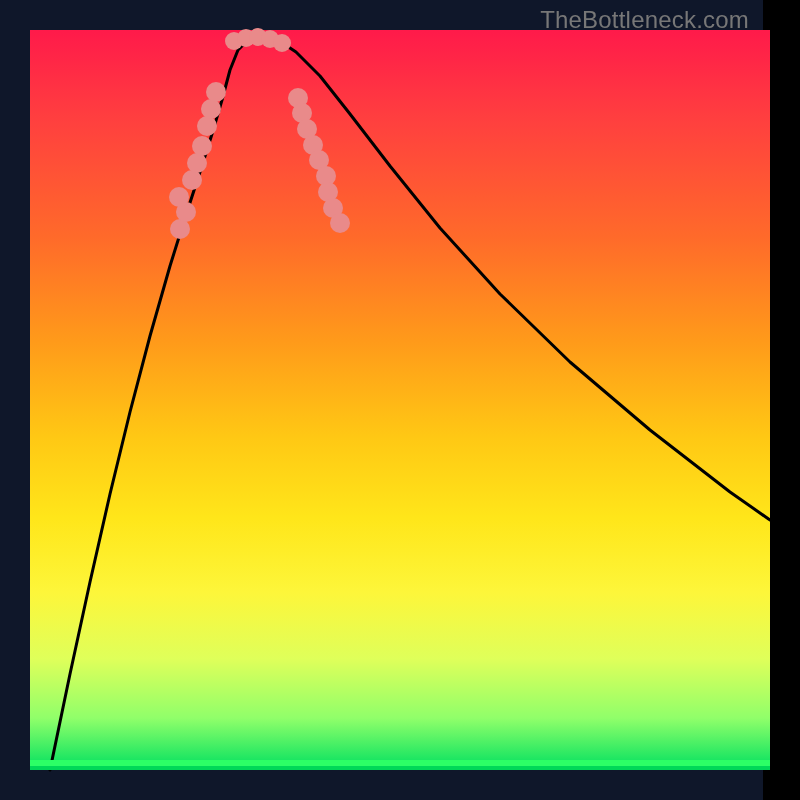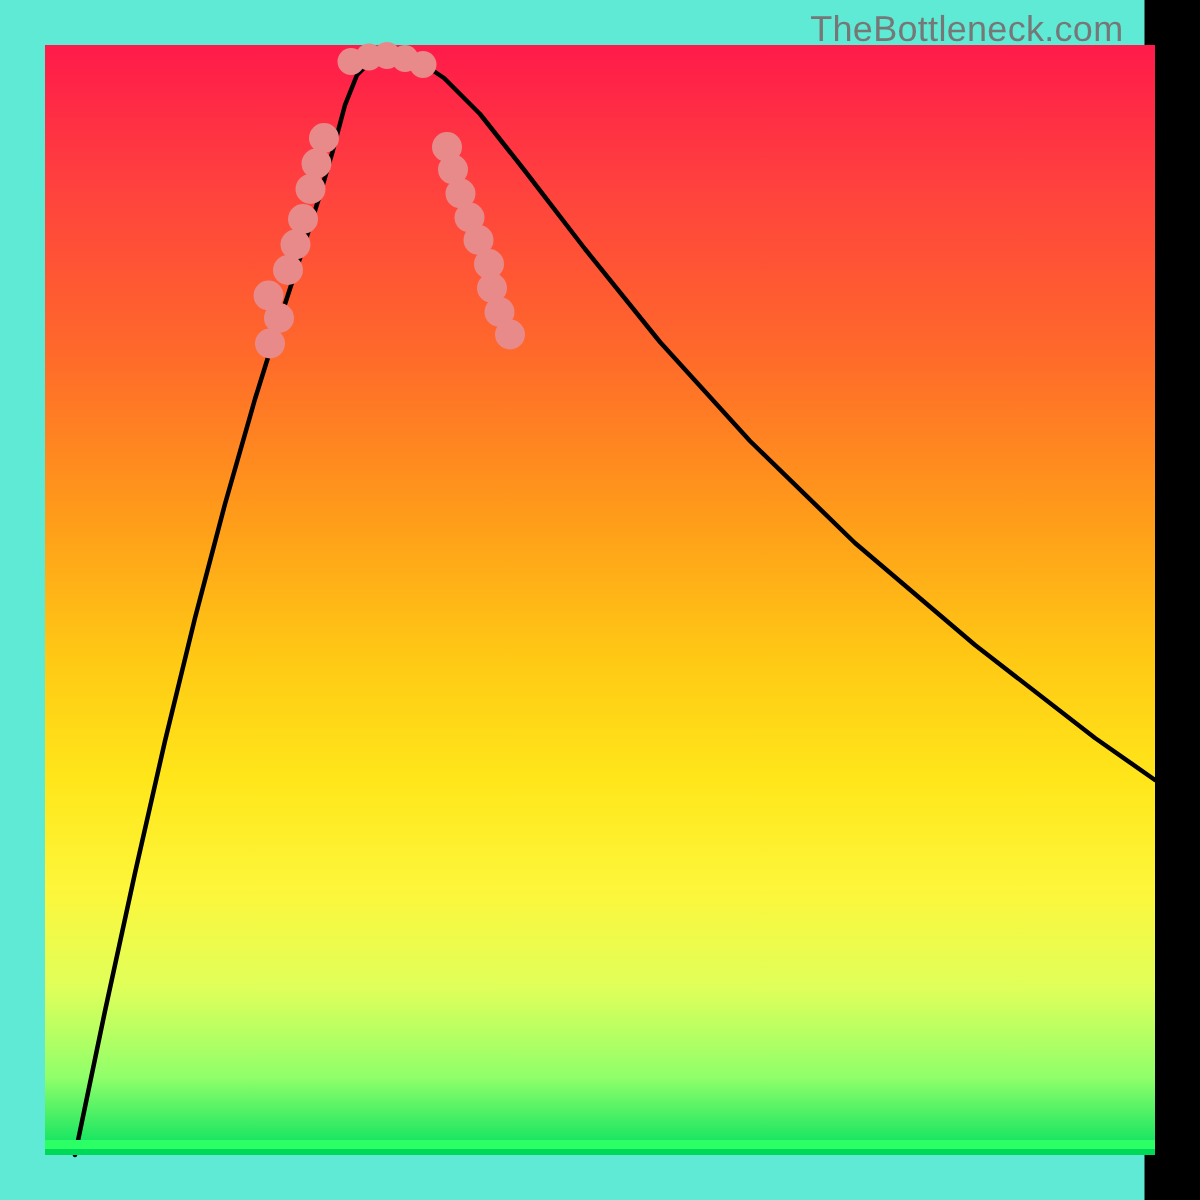--- a/index.html
+++ b/index.html
@@ -1,21 +1,21 @@
 <!DOCTYPE html>
 <html><head>
 <meta charset="utf-8">
 <style>
   * { margin: 0; padding: 0; box-sizing: border-box; }
   html, body { width: 800px; height: 800px; overflow: hidden; background: #000; }
   .frame {
     position: relative;
     width: 763px;
     height: 800px;
-    background: #5eead4;
+    background: #0f172a;
   }
   .plot-area {
     position: absolute;
     left: 30px;
     top: 30px;
     width: 740px;
     height: 740px;
     background: linear-gradient(to bottom,
       #ff1a4a 0%,
       #ff3f3f 12%,

